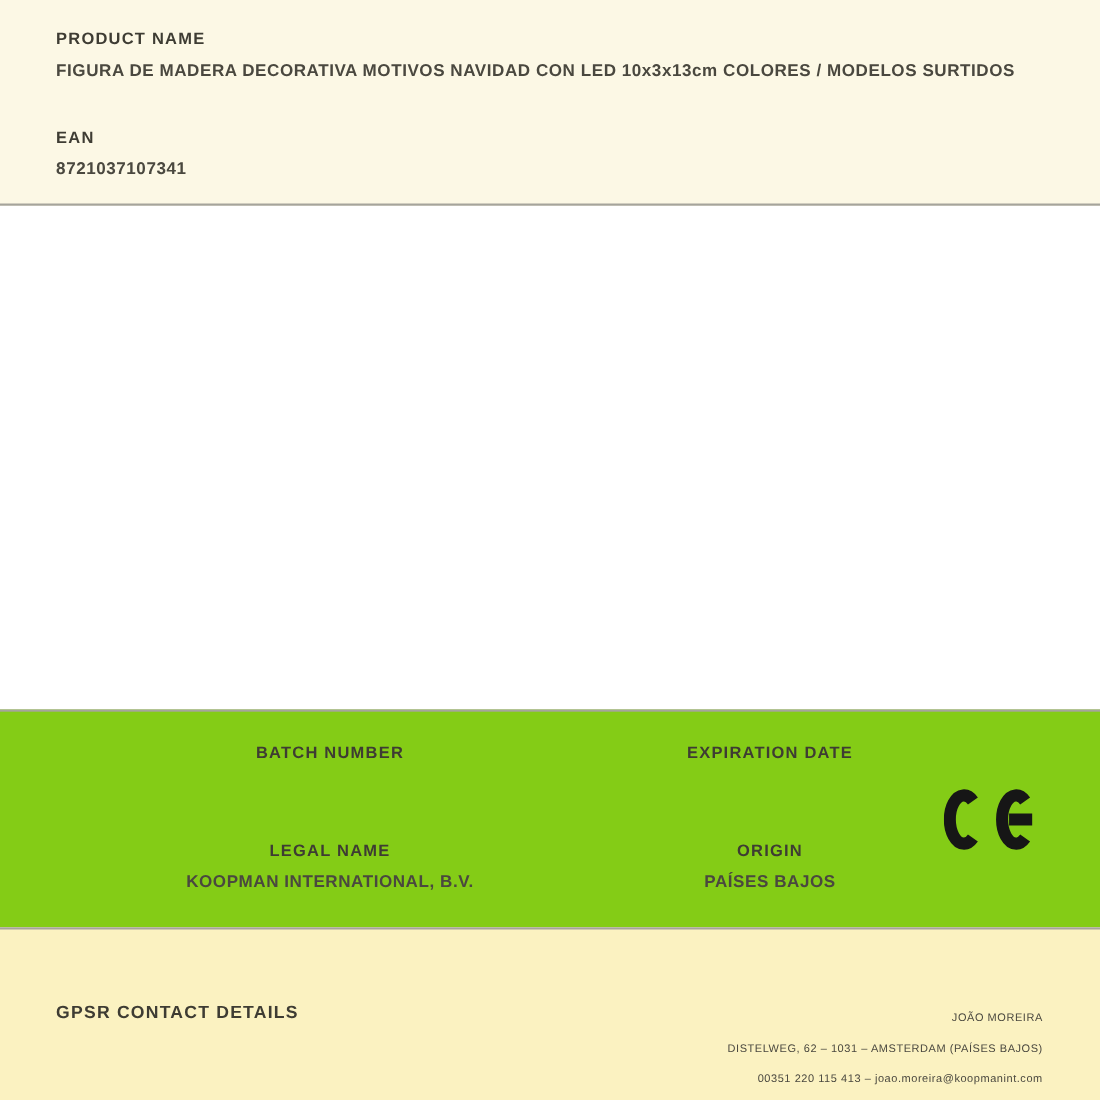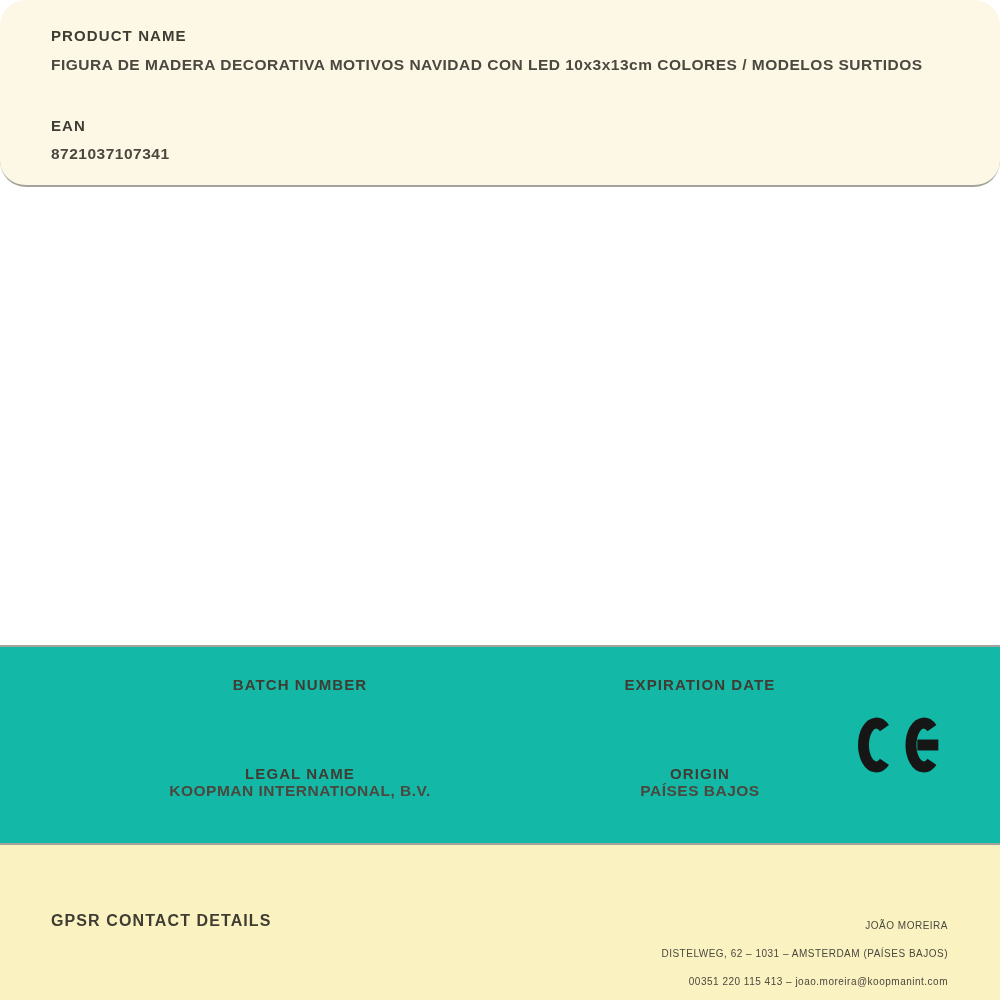--- a/index.html
+++ b/index.html
@@ -15,21 +15,20 @@
     background: #ffffff;
   }
 
   
   .section-top {
     position: absolute; left: 0; top: 0;
     width: 1000px; height: 187px;
     background: #FCF8E5;
     border-bottom: 2px solid #A5A49C;
     padding: 27px 51px 0 51px;
-    border-radius: 26px;
   }
   .field-label {
     font-size: 15px;
     font-weight: bold;
     letter-spacing: 1.1px;
     color: #3E3C33;
     line-height: 17px;
   }
   .field-value {
     font-size: 15.5px;
@@ -46,35 +45,35 @@
   .section-middle {
     position: absolute; left: 0; top: 189px;
     width: 1000px; height: 456px;
     background: #ffffff;
   }
 
   
   .section-info {
     position: absolute; left: 0; top: 645px;
     width: 1000px; height: 198px;
-    background: #14b8a6;
+    background: #84cc16;
     border-top: 2px solid #A5A49C;
     padding-top: 29px;
   }
   .info-grid {
     display: flex;
     width: 900px;
     margin-left: 100px;
   }
   .info-col {
     width: 400px;
     text-align: center;
   }
   .info-col .row2-label { margin-top: 72px; }
-  .info-col .row2-value { }
+  .info-col .row2-value { margin-top: 11px; }
 
   .ce-wrap {
     position: absolute;
     right: 58px; top: 68px;
     width: 84px; height: 60px;
   }
   .ce-wrap svg { display: block; width: 84px; height: 60px; }
 
   
   .section-contact {

